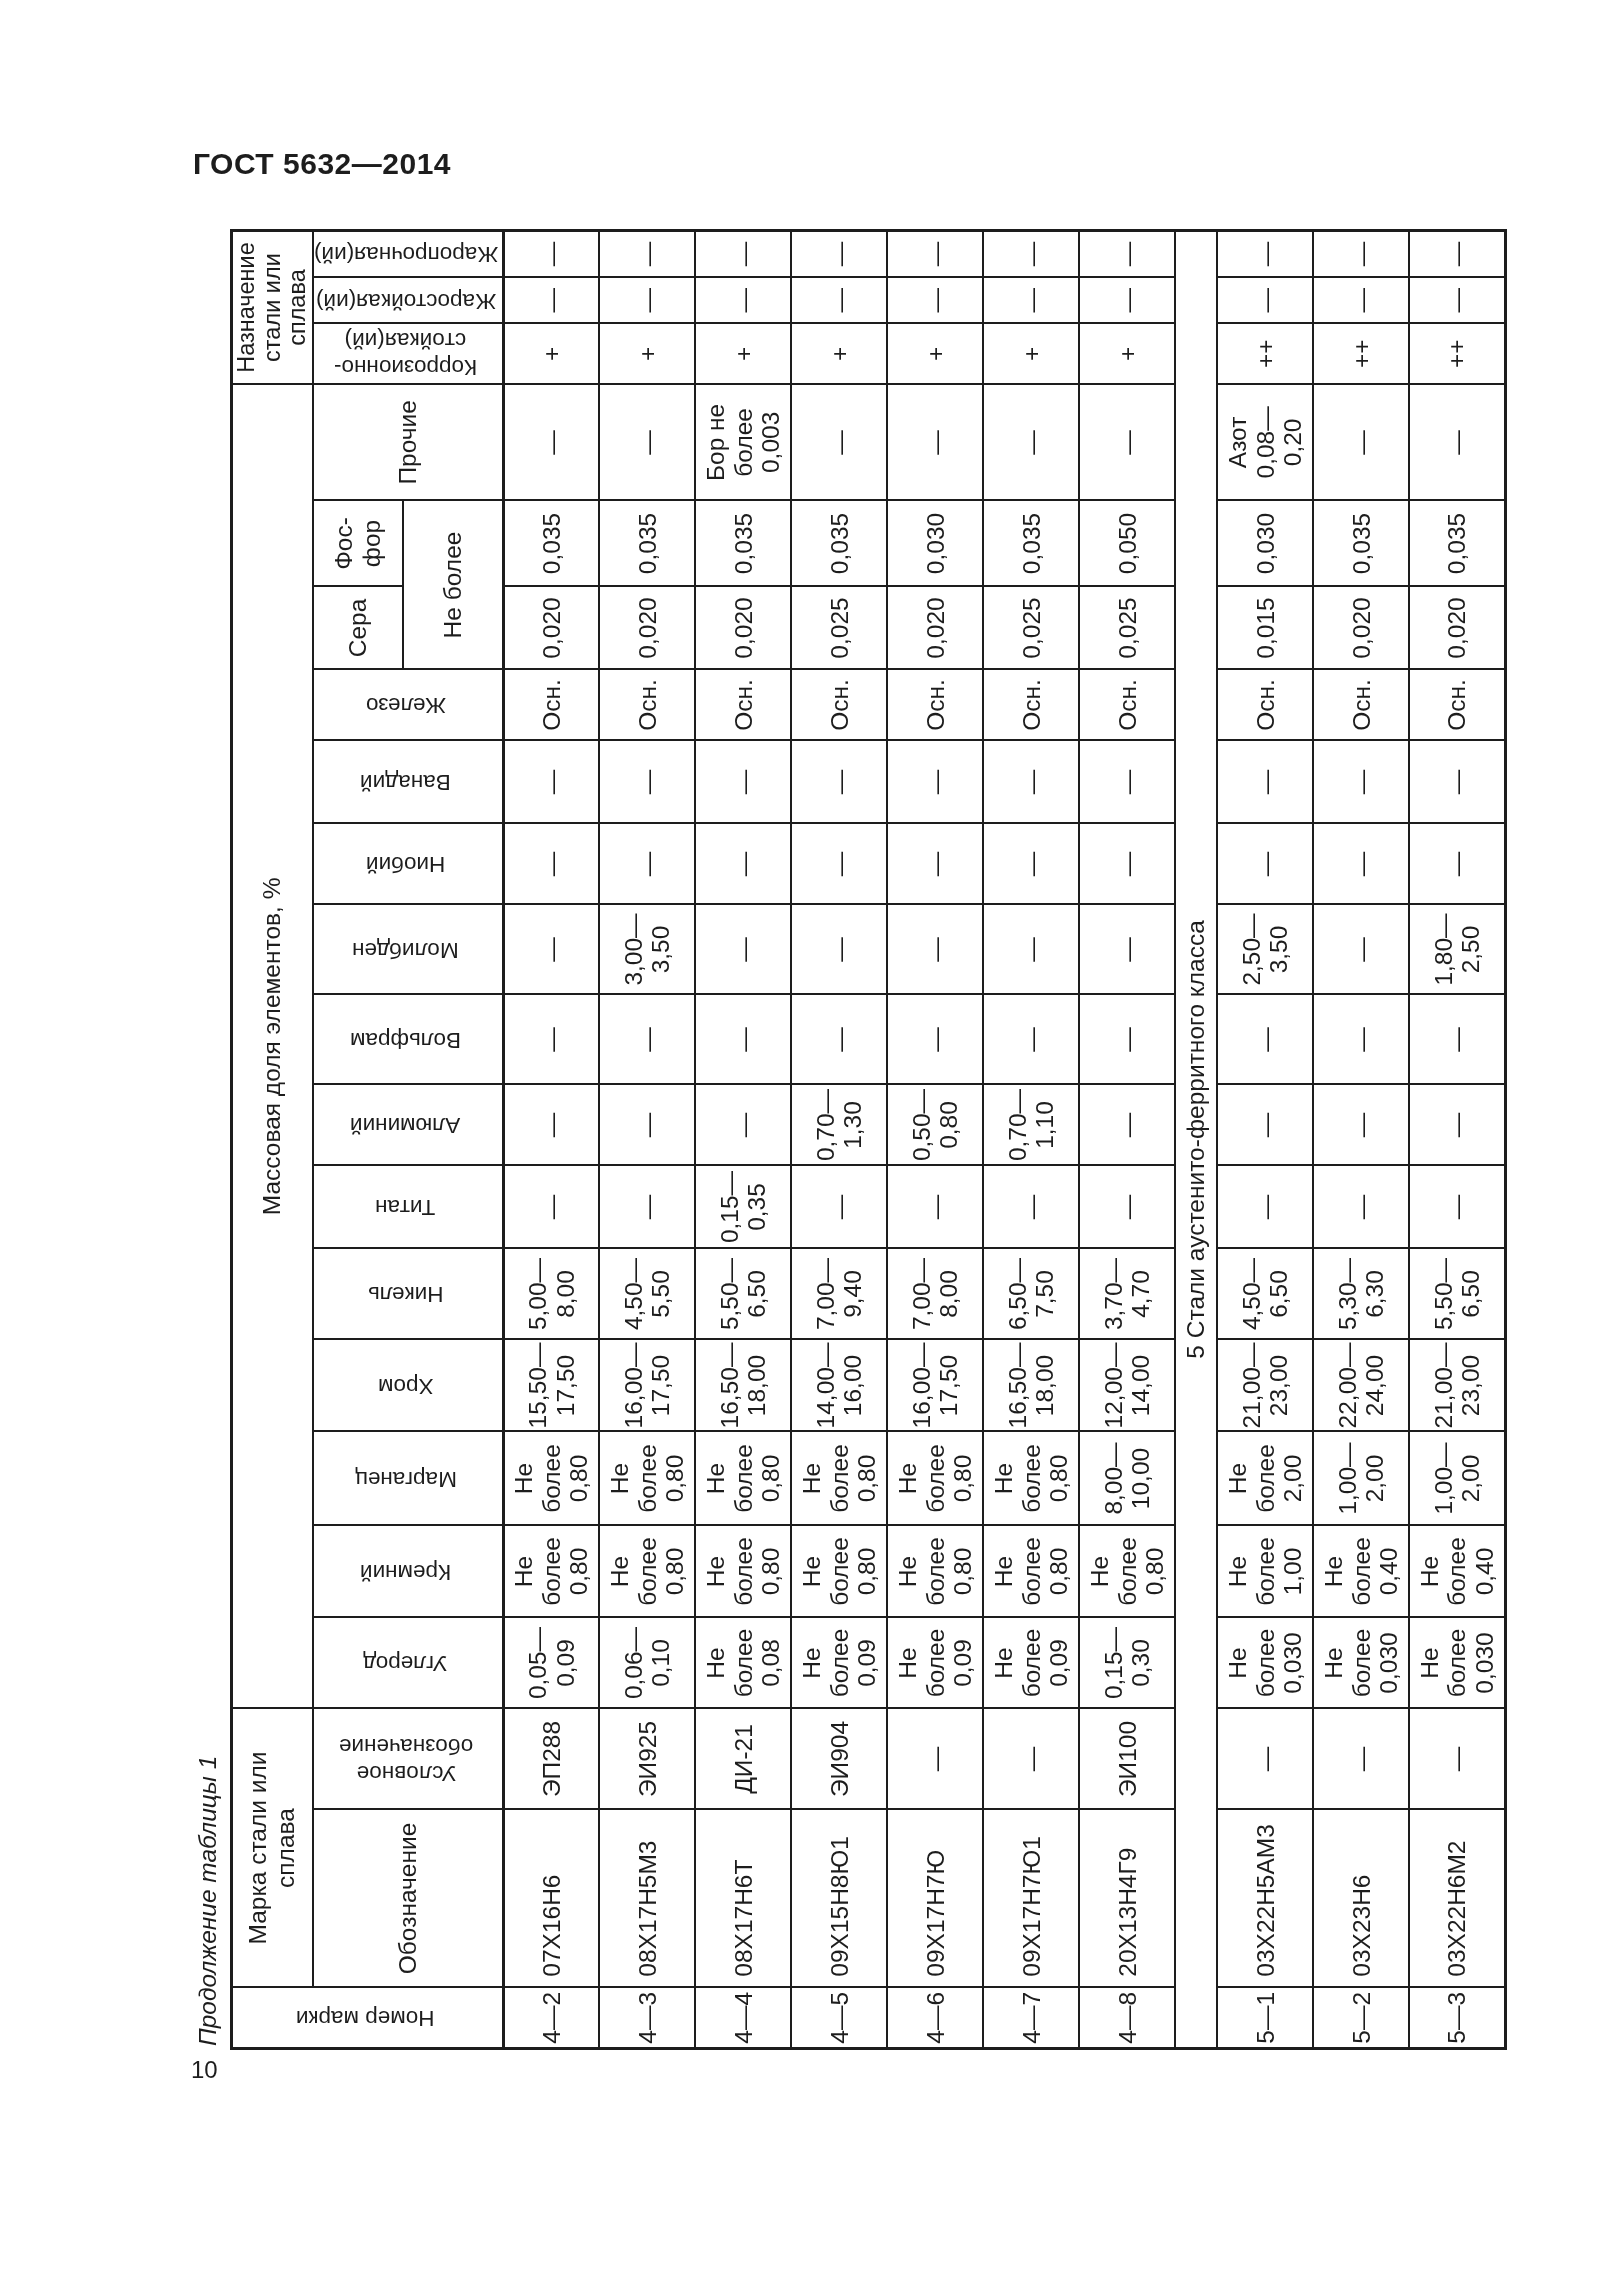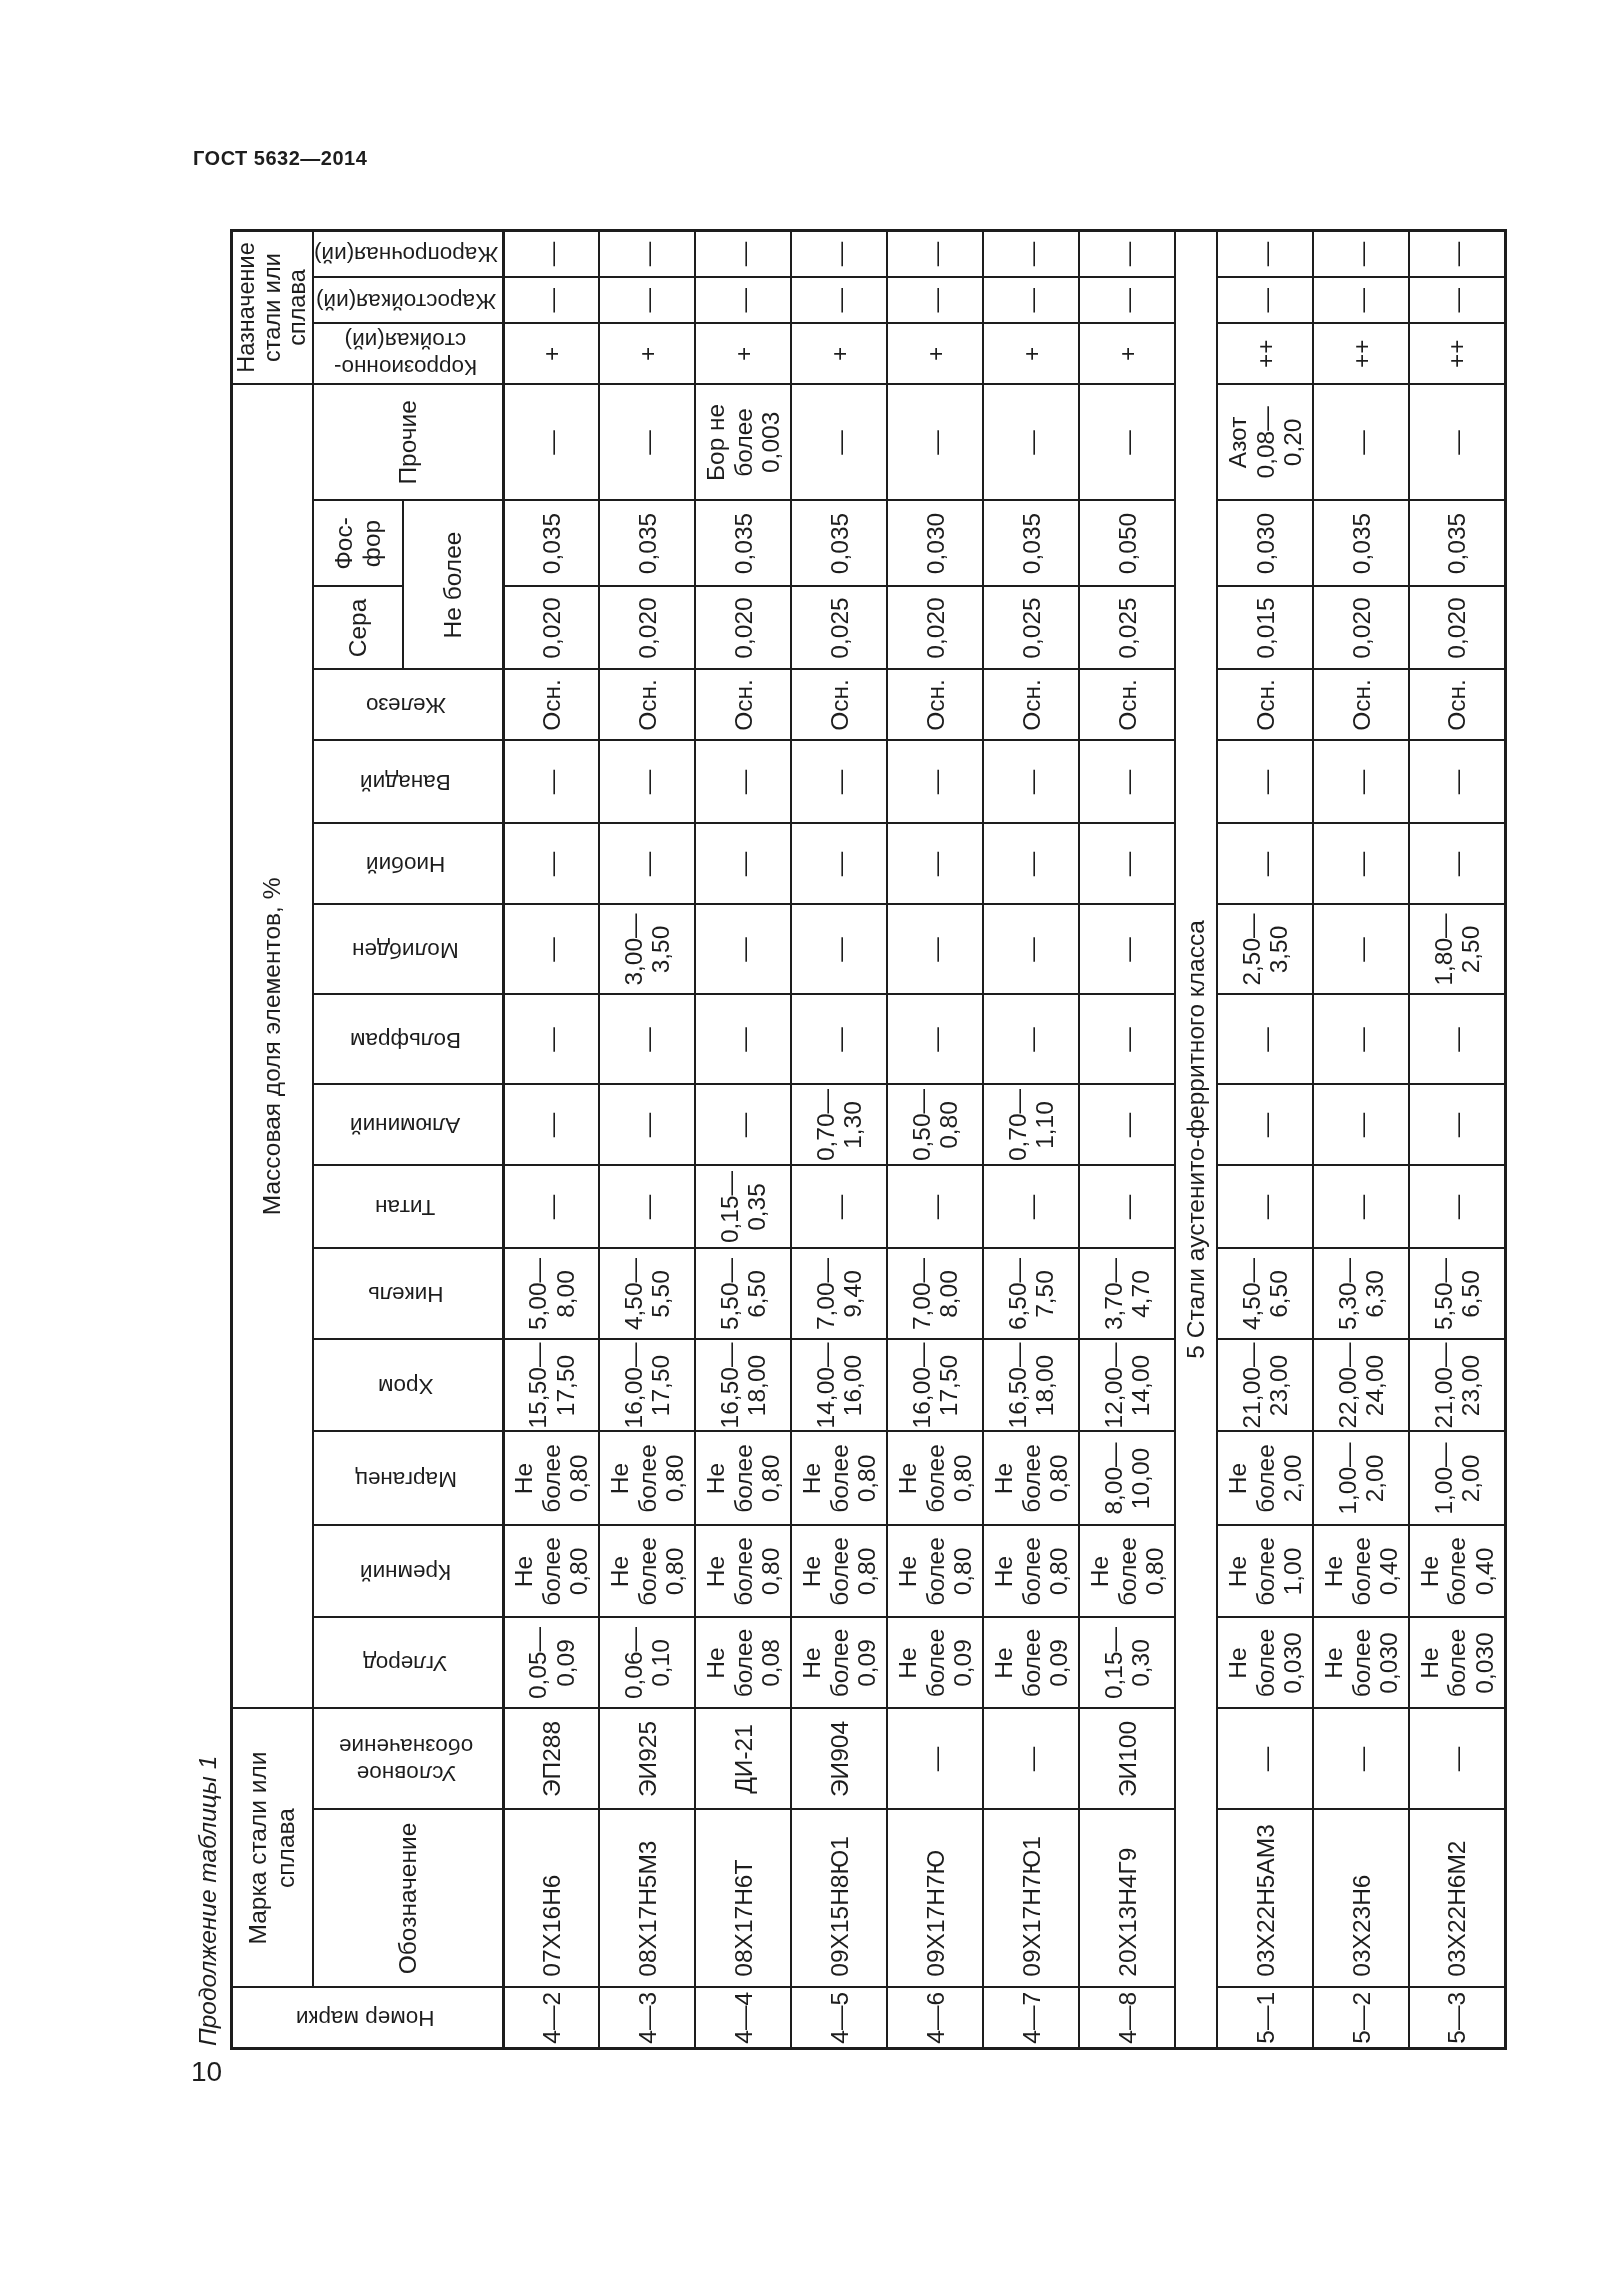--- a/index.html
+++ b/index.html
@@ -4,24 +4,24 @@
 <style>
   html,body { margin:0; padding:0; }
   body {
     width:1621px; height:2293px; position:relative;
     background:#ffffff; color:#1d1d1d;
     font-family:"Liberation Sans", sans-serif;
     overflow:hidden;
   }
   .doc-header {
     position:absolute; left:193px; top:147px;
-    font-size:20px; font-weight:bold; letter-spacing:0.5px;
+    font-size:30px; font-weight:bold; letter-spacing:0.5px;
   }
   .page-num {
-    position:absolute; left:191px; top:2056px; font-size:28px;
+    position:absolute; left:191px; top:2056px; font-size:24px;
   }
   
   .rot-wrap { position:absolute; left:186px; top:230px; width:1318px; height:1820px; }
   .rot-inner {
     width:1820px; height:1318px;
     transform:rotate(-90deg) translateX(-100%);
     transform-origin:0 0;
     position:relative;
   }
   .continuation {

